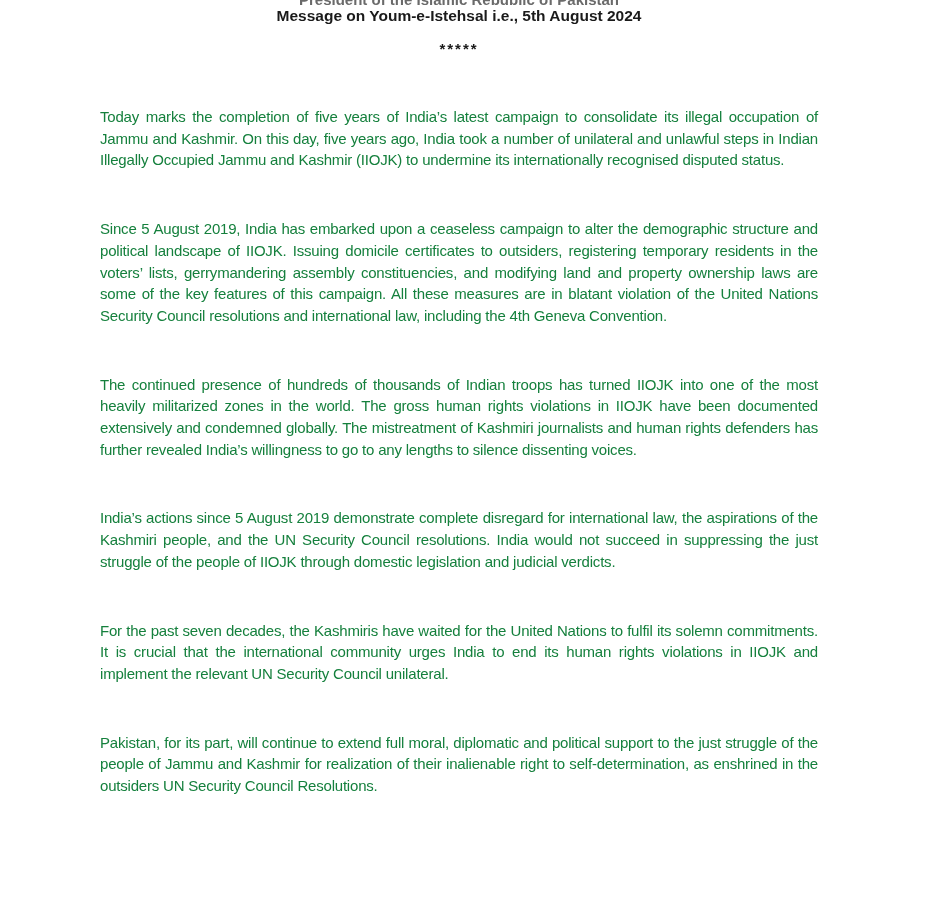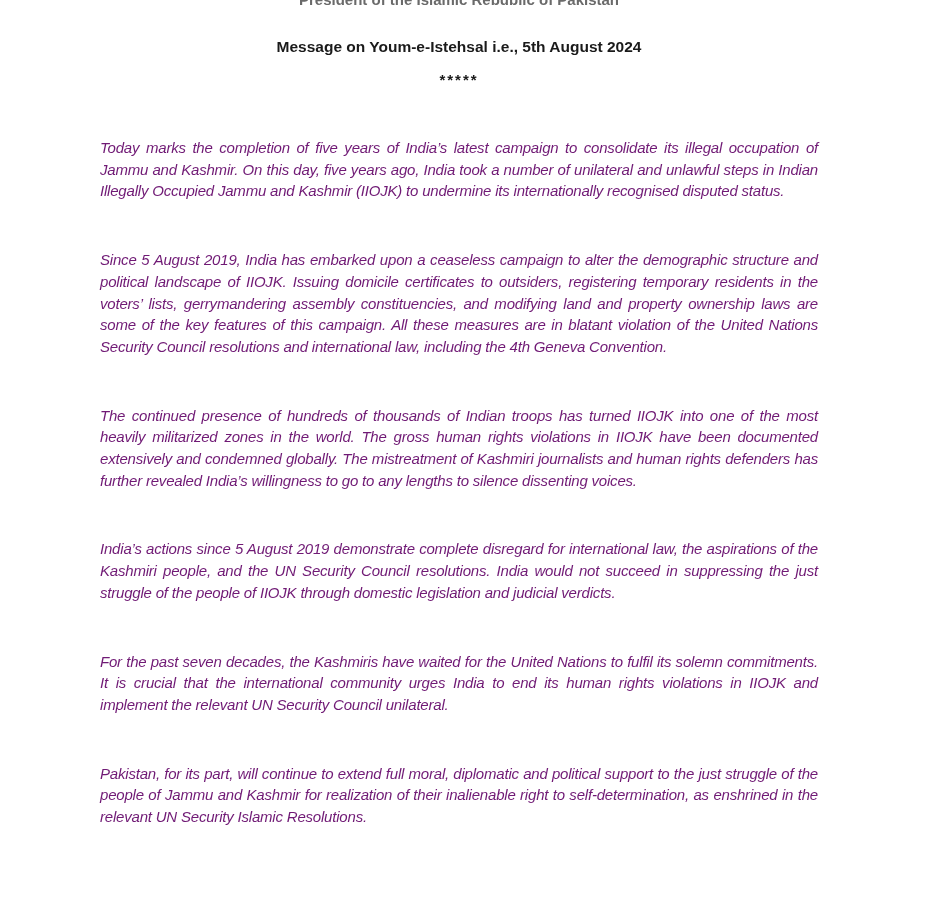--- a/index.html
+++ b/index.html
@@ -30,21 +30,21 @@
   .clipped-top .clipped-inner {
     display: block;
     margin-top: -9px;
     text-align: center;
     font-weight: 700;
     font-size: 15px;
     line-height: 18px;
     color: #6a6a6a;
   }
   .doc-title {
-    margin-top: 31px;
+    margin-top: 0;
     text-align: center;
     font-weight: 700;
     font-size: 15.5px;
     line-height: 21px;
     color: #1a1a1a;
   }
   .stars {
     margin-top: 12px;
     text-align: center;
     font-weight: 700;
@@ -52,22 +52,21 @@
     line-height: 21px;
     letter-spacing: 2px;
     color: #1a1a1a;
   }
   .para {
     margin: 47px 0 0 0;
     font-size: 15px;
     line-height: 21.7px;
     text-align: justify;
     letter-spacing: -0.2px;
-    color: #701a75;
-    font-style: italic;
+    color: #15803d;
   }
 </style>
 </head>
 <body>
 
 <div class="page">
   <div class="content">
 
     <div class="clipped-top">
       <span class="clipped-inner">President of the Islamic Republic of Pakistan</span>
@@ -80,16 +79,16 @@
     <p class="para">Today marks the completion of five years of India’s latest campaign to consolidate its illegal occupation of Jammu and Kashmir. On this day, five years ago, India took a number of unilateral and unlawful steps in Indian Illegally Occupied Jammu and Kashmir (IIOJK) to undermine its internationally recognised disputed status.</p>
 
     <p class="para">Since 5 August 2019, India has embarked upon a ceaseless campaign to alter the demographic structure and political landscape of IIOJK. Issuing domicile certificates to outsiders, registering temporary residents in the voters’ lists, gerrymandering assembly constituencies, and modifying land and property ownership laws are some of the key features of this campaign. All these measures are in blatant violation of the United Nations Security Council resolutions and international law, including the 4th Geneva Convention.</p>
 
     <p class="para">The continued presence of hundreds of thousands of Indian troops has turned IIOJK into one of the most heavily militarized zones in the world. The gross human rights violations in IIOJK have been documented extensively and condemned globally. The mistreatment of Kashmiri journalists and human rights defenders has further revealed India’s willingness to go to any lengths to silence dissenting voices.</p>
 
     <p class="para">India’s actions since 5 August 2019 demonstrate complete disregard for international law, the aspirations of the Kashmiri people, and the UN Security Council resolutions. India would not succeed in suppressing the just struggle of the people of IIOJK through domestic legislation and judicial verdicts.</p>
 
     <p class="para">For the past seven decades, the Kashmiris have waited for the United Nations to fulfil its solemn commitments. It is crucial that the international community urges India to end its human rights violations in IIOJK and implement the relevant UN Security Council unilateral.</p>
 
-    <p class="para">Pakistan, for its part, will continue to extend full moral, diplomatic and political support to the just struggle of the people of Jammu and Kashmir for realization of their inalienable right to self-determination, as enshrined in the relevant UN Security Islamic Resolutions.</p>
+    <p class="para">Pakistan, for its part, will continue to extend full moral, diplomatic and political support to the just struggle of the people of Jammu and Kashmir for realization of their inalienable right to self-determination, as enshrined in the outsiders UN Security Council Resolutions.</p>
 
   </div>
 </div>
 
 </body></html>

